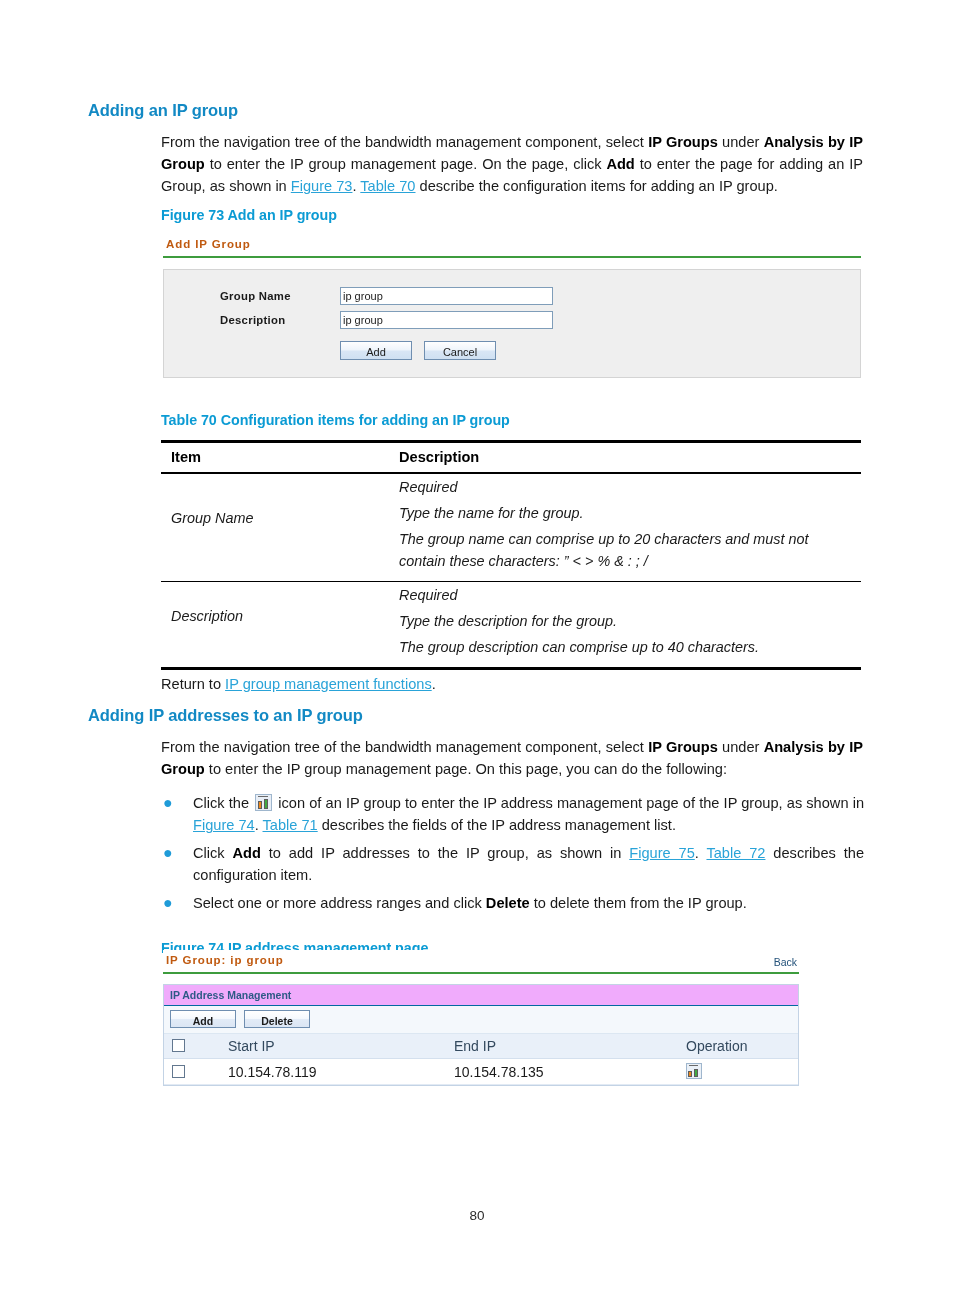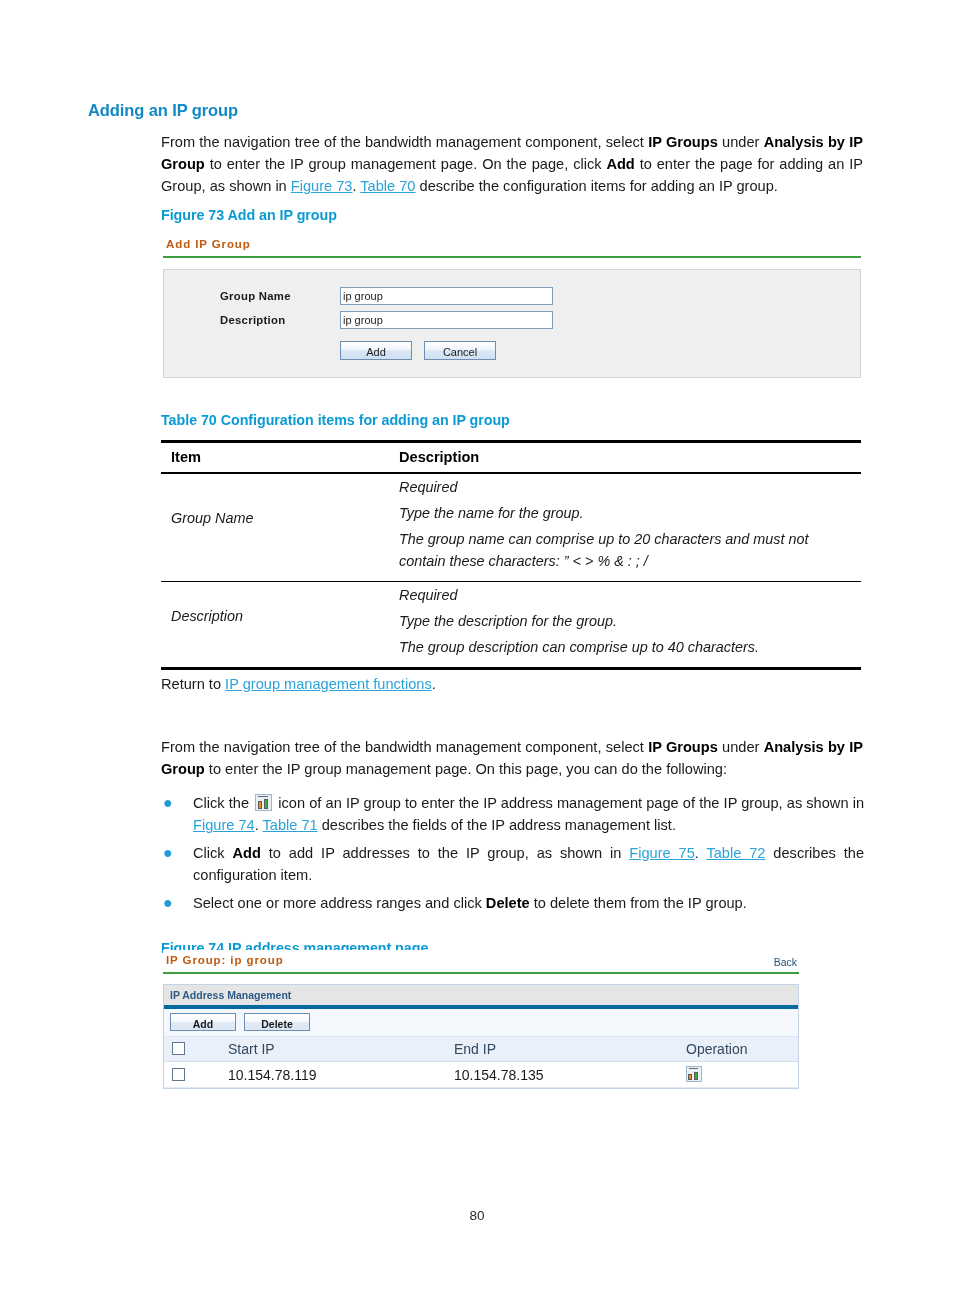--- a/index.html
+++ b/index.html
@@ -240,22 +240,22 @@
   #tab70 .desc-line:last-child { margin-bottom: 0; }
 
   
   #fig74 { left: 163px; top: 950px; width: 636px; }
   .list-panel {
     margin-top: 10px;
     border: 1px solid #c3d3e5;
     background: #ffffff;
   }
   .panel-heading {
-    background: #e5e5e5;
-    border-bottom: 4px solid #0369a1;
+    background: #f0abfc;
+    border-bottom: 1px solid #0369a1;
     font-size: 10.5px;
     font-weight: bold;
     color: #2d5a86;
     padding: 4px 0 4px 6px;
   }
   .toolbar {
     background: #f4f8fc;
     border-bottom: 1px solid #dce7f2;
     padding: 4px 0 5px 6px;
     display: flex;
@@ -422,20 +422,21 @@
           <p class="desc-line">The group description can comprise up to 40 characters.</p>
         </td>
       </tr>
     </tbody>
   </table>
 
   <div class="para" id="return-line">
     <span>Return to </span><a class="xlink" href="#">IP group management functions</a><span>.</span>
   </div>
 
+  <h2 class="section-heading" id="heading-2">Adding IP addresses to an IP group</h2>
 
   <div class="para" id="para-2">
     <span>From the navigation tree of the bandwidth management component, select </span><b>IP Groups</b><span> under </span><b>Analysis by IP Group</b><span> to enter the IP group management page. On this page, you can do the following:</span>
   </div>
 
   <div class="bullets">
 
     <div class="bullet-row">
       <span class="bullet-dot">●</span>
       <span class="bullet-text"><span>Click the </span><span class="inline-icon"><span class="cap"></span><span class="bar orange"></span><span class="bar green"></span></span><span> icon of an IP group to enter the IP address management page of the IP group, as shown in </span><a class="xref" href="#">Figure 74</a><span>. </span><a class="xref" href="#">Table 71</a><span> describes the fields of the IP address management list.</span></span>

